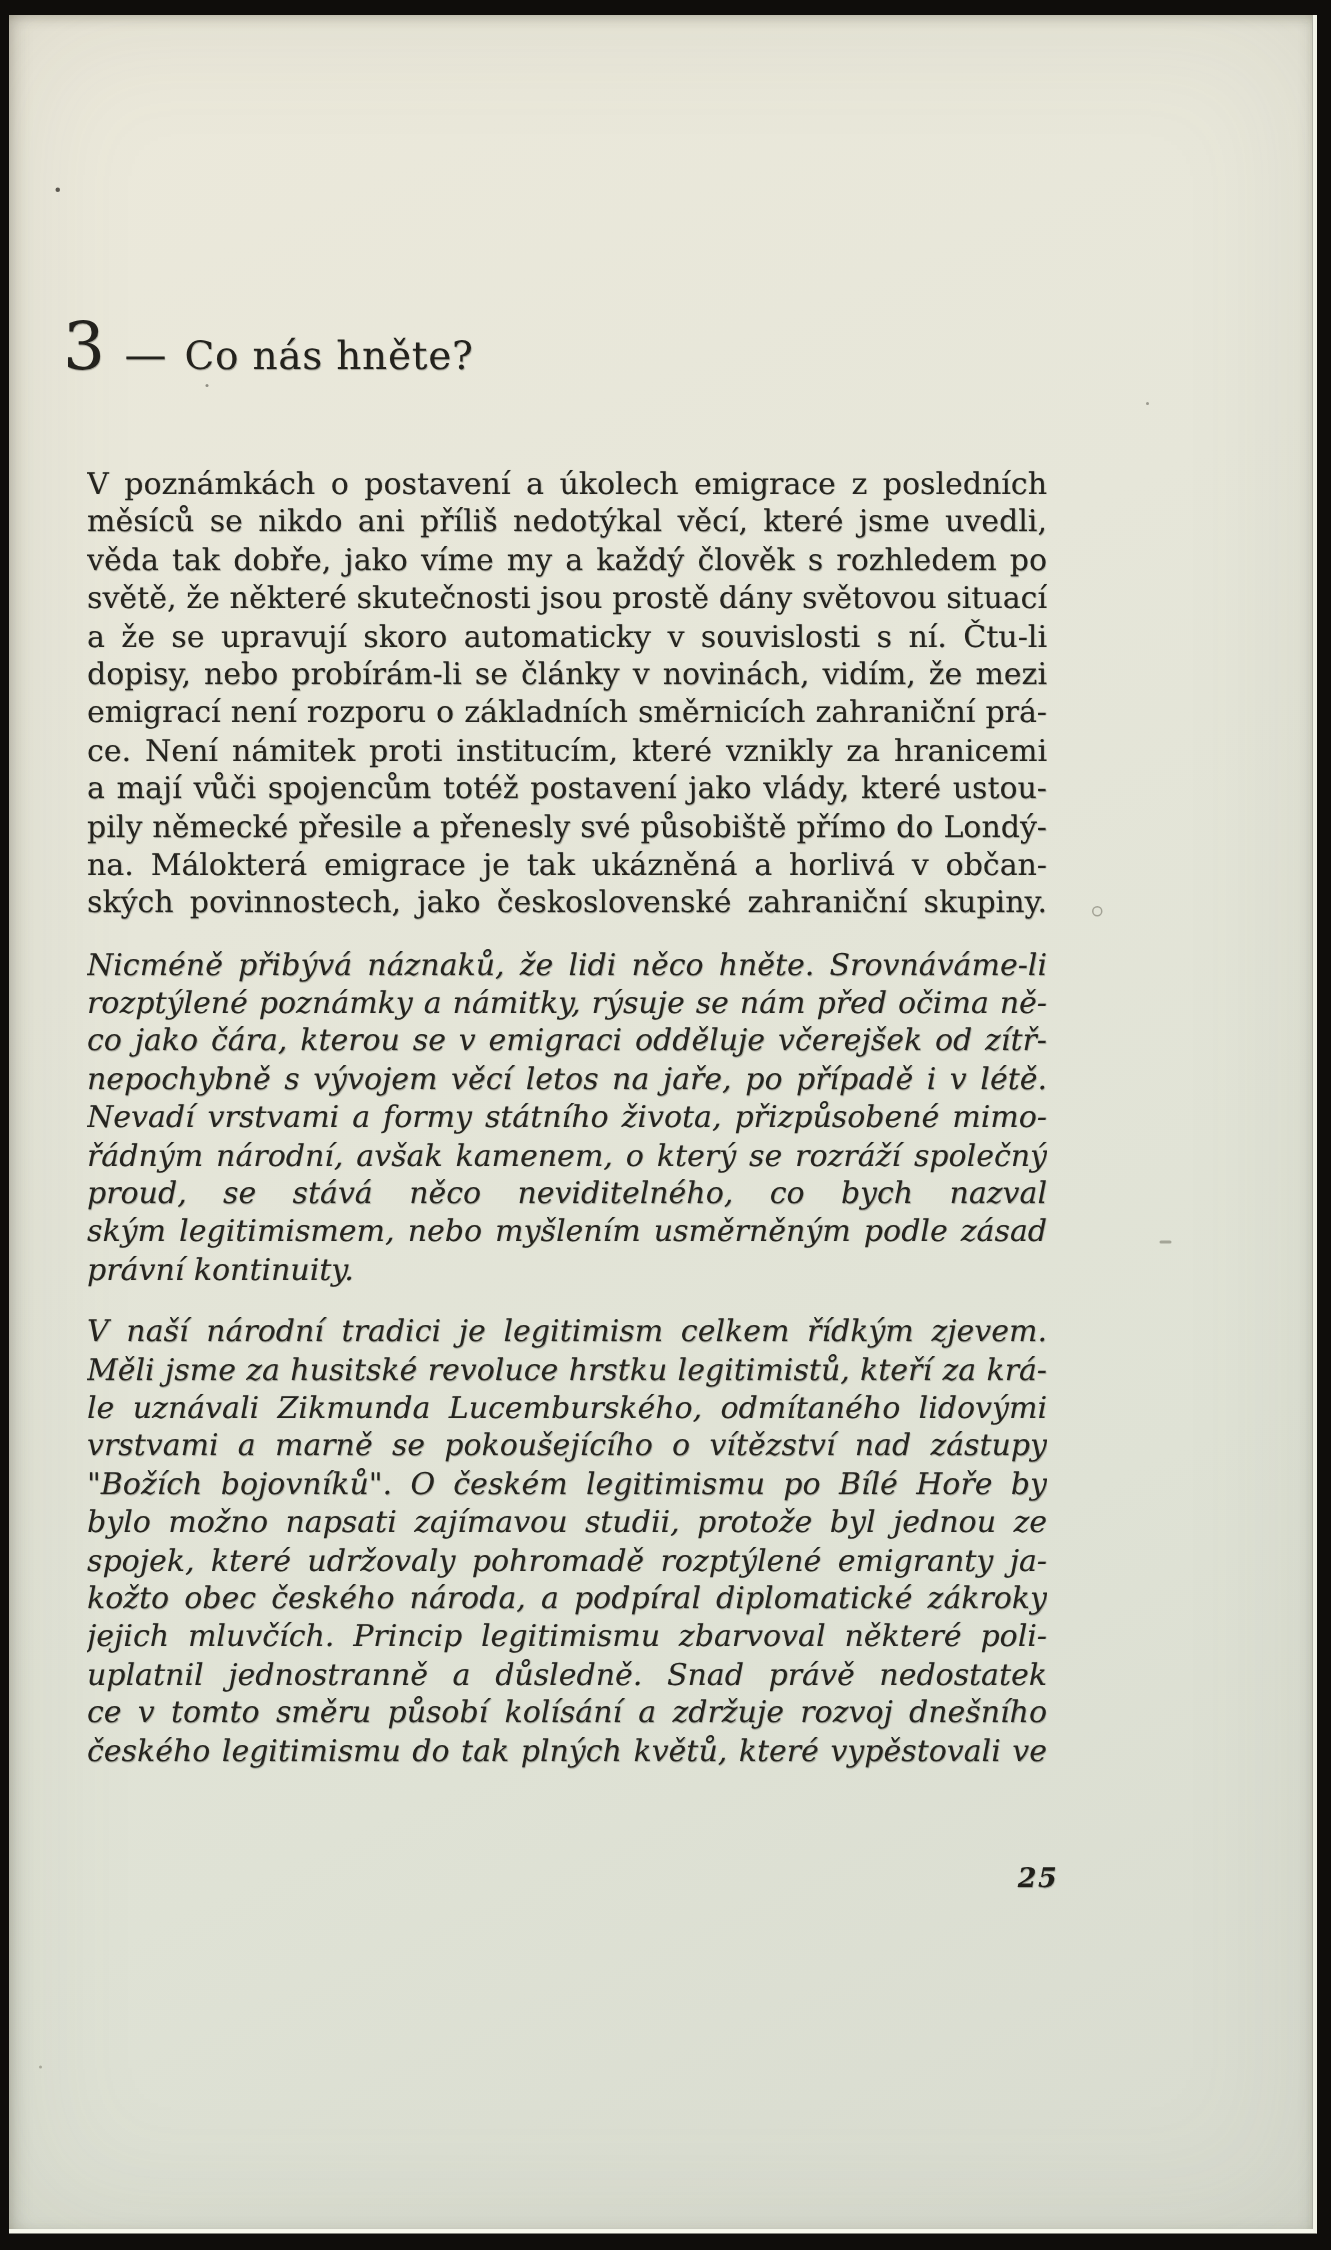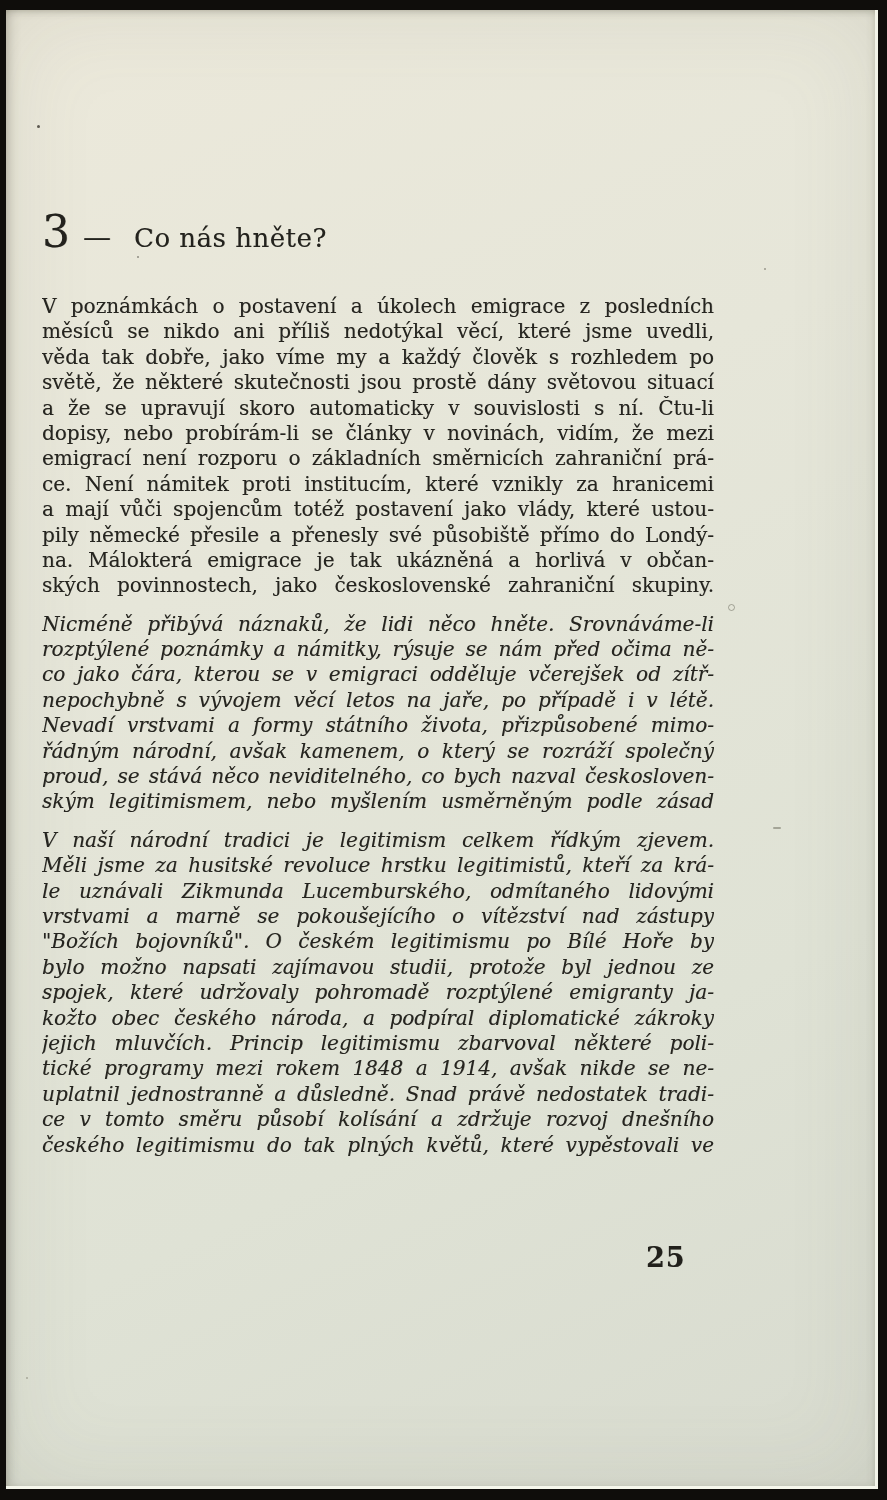--- a/index.html
+++ b/index.html
@@ -27,45 +27,47 @@
   .chapter-header {
     position: absolute;
     left: 36px; top: 200px;
     display: flex;
     align-items: baseline;
     color: #23221d;
     text-shadow: .4px .4px .6px rgba(35,33,28,.35);
   }
   .chapter-number { font-size: 44px; line-height: 1; }
   .chapter-dash   { font-size: 28px; margin: 0 12px 0 13px; }
-  .chapter-title  { font-size: 26px; letter-spacing: .5px; margin-left: 11px; }
+  .chapter-title  { font-size: 26px; letter-spacing: .5px; }
   .body-text {
     position: absolute;
     left: 36px; top: 284px;
     width: 672px;
     color: #25241f;
     font-size: 20px;
     text-shadow: .4px .4px .6px rgba(35,33,28,.35);
   }
-  .paragraph { margin: 0; }
+  .paragraph { margin: 16px; }
   .paragraph + .paragraph { margin-top: 13px; font-style: italic; }
   .line {
     height: 25.4px;
     line-height: 25.4px;
     text-align: justify;
     text-align-last: justify;
     overflow: hidden;
   }
   .line.no-stretch { text-align-last: left; }
   .page-number {
     position: absolute;
     left: 640px; top: 1232px;
     width: 92px;
-    font-size: 27px;
+    text-align: center;
+    font-size: 18px;
     font-weight: bold;
+    font-style: italic;
     letter-spacing: 1px;
     color: #21201b;
     text-shadow: .4px .4px .6px rgba(35,33,28,.35);
   }
   .speck { position: absolute; }
   .speck-1 { left: 31px;  top: 115px;  width: 3px; height: 3px; border-radius: 50%; background: rgba(45,42,35,.75); }
   .speck-2 { left: 758px; top: 258px;  width: 2px; height: 2px; border-radius: 50%; background: rgba(80,78,68,.50); }
   .speck-3 { left: 722px; top: 594px;  width: 5px; height: 5px; border-radius: 50%; border: 1px solid rgba(110,108,95,.55); }
   .speck-4 { left: 767px; top: 817px;  width: 8px; height: 2px; border-radius: 1px;  background: rgba(90,88,75,.45); }
   .speck-5 { left: 131px; top: 246px;  width: 2px; height: 2px; border-radius: 50%; background: rgba(70,68,58,.55); }
@@ -99,32 +101,32 @@
       </div>
       <div class="paragraph">
         <div class="line">Nicméně přibývá náznaků, že lidi něco hněte. Srovnáváme-li</div>
         <div class="line">rozptýlené poznámky a námitky, rýsuje se nám před očima ně-</div>
         <div class="line">co jako čára, kterou se v emigraci odděluje včerejšek od zítř-</div>
         <div class="line">nepochybně s vývojem věcí letos na jaře, po případě i v létě.</div>
         <div class="line">Nevadí vrstvami a formy státního života, přizpůsobené mimo-</div>
         <div class="line">řádným národní, avšak kamenem, o který se rozráží společný</div>
         <div class="line">proud, se stává něco neviditelného, co bych nazval českosloven-</div>
         <div class="line">ským legitimismem, nebo myšlením usměrněným podle zásad</div>
+        <div class="line no-stretch">právní kontinuity.</div>
       </div>
       <div class="paragraph">
         <div class="line">V naší národní tradici je legitimism celkem řídkým zjevem.</div>
         <div class="line">Měli jsme za husitské revoluce hrstku legitimistů, kteří za krá-</div>
         <div class="line">le uznávali Zikmunda Lucemburského, odmítaného lidovými</div>
         <div class="line">vrstvami a marně se pokoušejícího o vítězství nad zástupy</div>
         <div class="line">"Božích bojovníků". O českém legitimismu po Bílé Hoře by</div>
         <div class="line">bylo možno napsati zajímavou studii, protože byl jednou ze</div>
         <div class="line">spojek, které udržovaly pohromadě rozptýlené emigranty ja-</div>
         <div class="line">kožto obec českého národa, a podpíral diplomatické zákroky</div>
         <div class="line">jejich mluvčích. Princip legitimismu zbarvoval některé poli-</div>
-        <div class="line">tické programy mezi rokem 1848 a 1914, avšak nikde se ne-</div>
         <div class="line">uplatnil jednostranně a důsledně. Snad právě nedostatek tradi-</div>
         <div class="line">ce v tomto směru působí kolísání a zdržuje rozvoj dnešního</div>
         <div class="line">českého legitimismu do tak plných květů, které vypěstovali ve</div>
       </div>
     </div>
 
   <div class="page-number">25</div>
 
   <div class="speck speck-1"></div>
   <div class="speck speck-2"></div>

